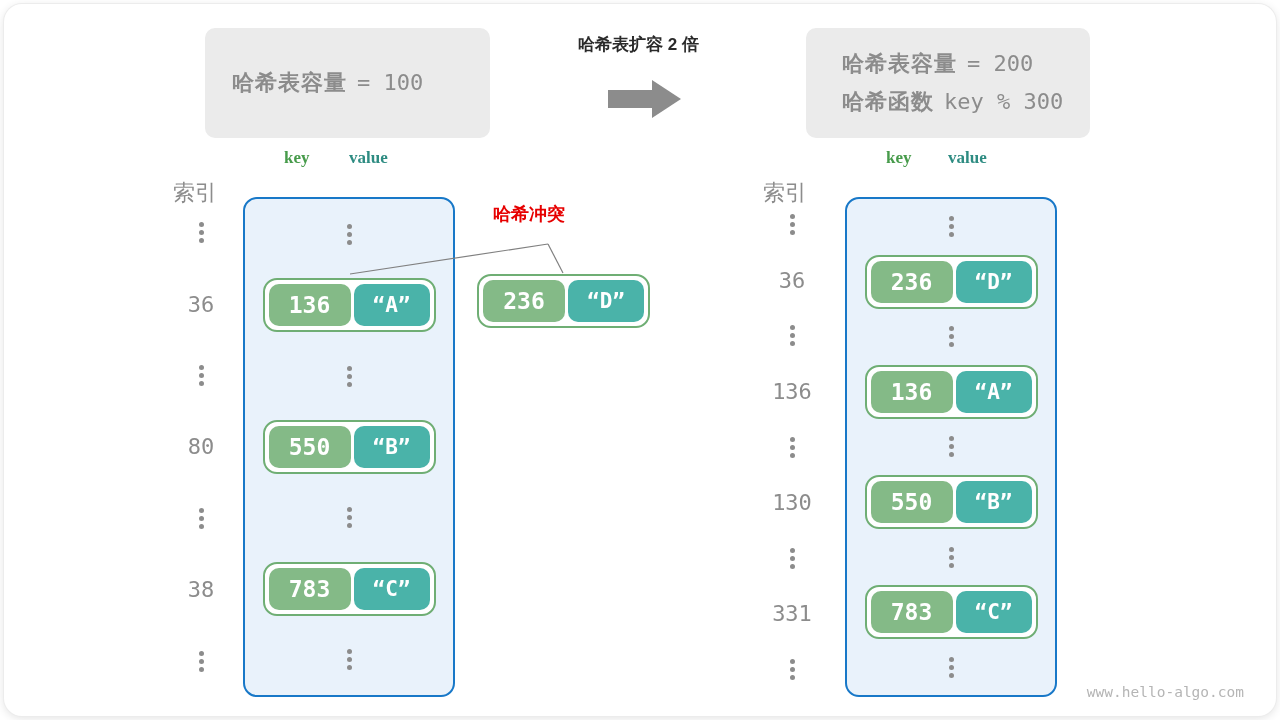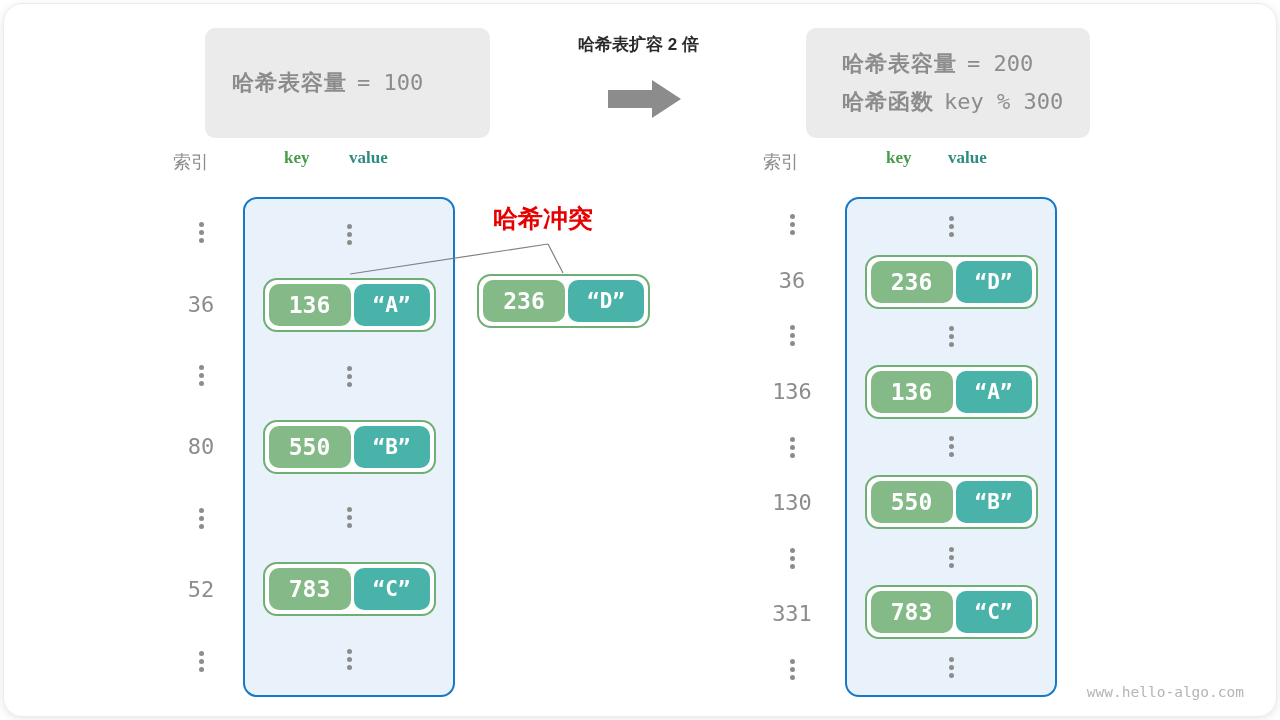--- a/index.html
+++ b/index.html
@@ -47,21 +47,21 @@
   .arrow{position:absolute;left:608px;top:80px;width:72px;height:38px;}
   .arrow .shaft{position:absolute;left:0;top:10px;width:44px;height:18px;background:var(--arrow-gray);}
   .arrow .head{
     position:absolute;left:44px;top:0;width:0;height:0;
     border-top:19px solid transparent;border-bottom:19px solid transparent;
     border-left:29px solid var(--arrow-gray);
   }
 
   
   .hdr{position:absolute;white-space:nowrap;}
-  .hdr-cn{font-size:18px;color:var(--muted-text);}
+  .hdr-cn{font-size:22px;color:var(--muted-text);margin-top:28px;}
   .hdr-mono{font-family:Liberation Serif, serif;font-size:17px;font-weight:700;}
   .hdr-key{color:var(--header-key);}
   .hdr-value{color:var(--header-value);}
   #hdr-idx-l{left:173px;top:150px;}
   #hdr-key-l{left:284px;top:148px;}
   #hdr-val-l{left:349px;top:148px;}
   #hdr-idx-r{left:763px;top:150px;}
   #hdr-key-r{left:886px;top:148px;}
   #hdr-val-r{left:948px;top:148px;}
 
@@ -98,21 +98,21 @@
     border-radius:10px;color:#fff;font-weight:700;
     font-family:"DejaVu Sans Mono",monospace;
   }
   .kbox{width:82px;background:var(--key-fill);font-size:23px;}
   .vbox{width:76px;background:var(--value-fill);font-size:21px;}
   .floating{position:absolute;left:477px;top:274px;}
 
   
   .collision-label{
     position:absolute;left:493px;top:202px;
-    font-size:25px;font-weight:700;color:var(--collision-red);white-space:nowrap;
+    font-size:18px;font-weight:700;color:var(--collision-red);white-space:nowrap;
   }
   .connectors{position:absolute;left:0;top:0;width:1280px;height:720px;pointer-events:none;}
 
   .watermark{
     position:absolute;right:36px;bottom:20px;
     font-family:"DejaVu Sans Mono",monospace;font-size:14.5px;color:var(--watermark-gray);text-align:right;
   }
 </style>
 </head>
 <body>
@@ -171,21 +171,21 @@
         <span class="idx-label">80</span>
       </div>
       <div class="row-cell">
         <span class="dots">
           <i></i>
           <i></i>
           <i></i>
         </span>
       </div>
       <div class="row-cell">
-        <span class="idx-label">52</span>
+        <span class="idx-label">38</span>
       </div>
       <div class="row-cell">
         <span class="dots">
           <i></i>
           <i></i>
           <i></i>
         </span>
       </div>
     </div>
   <div class="bucket-box">

